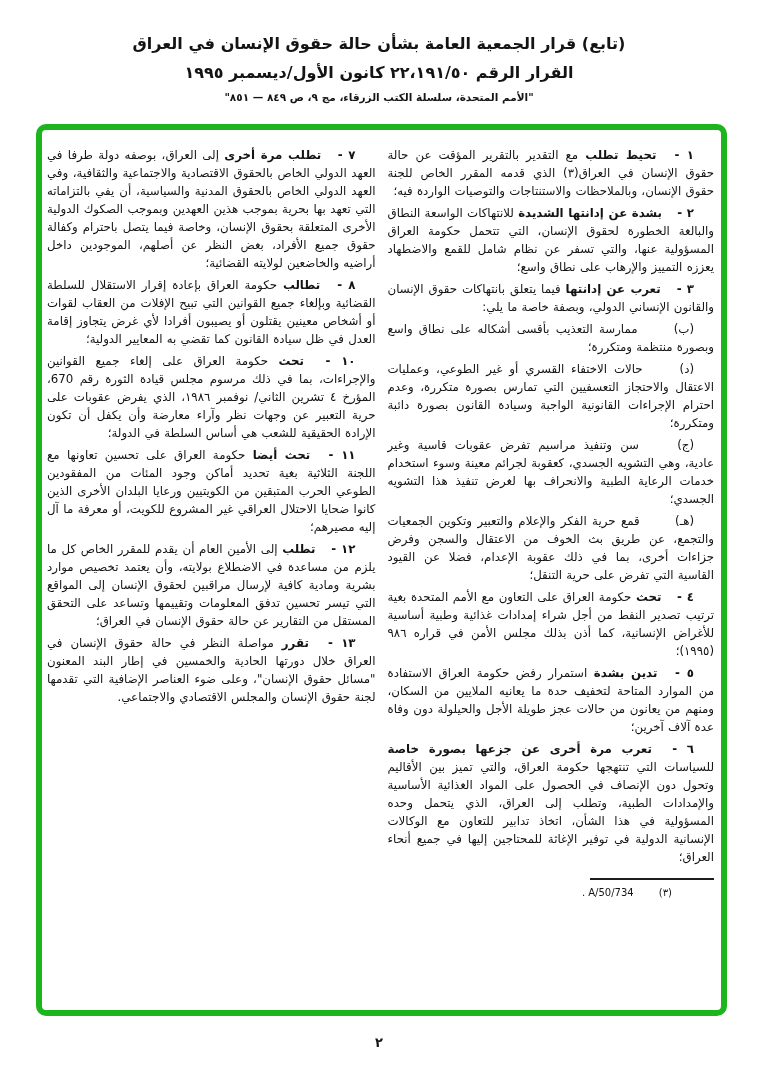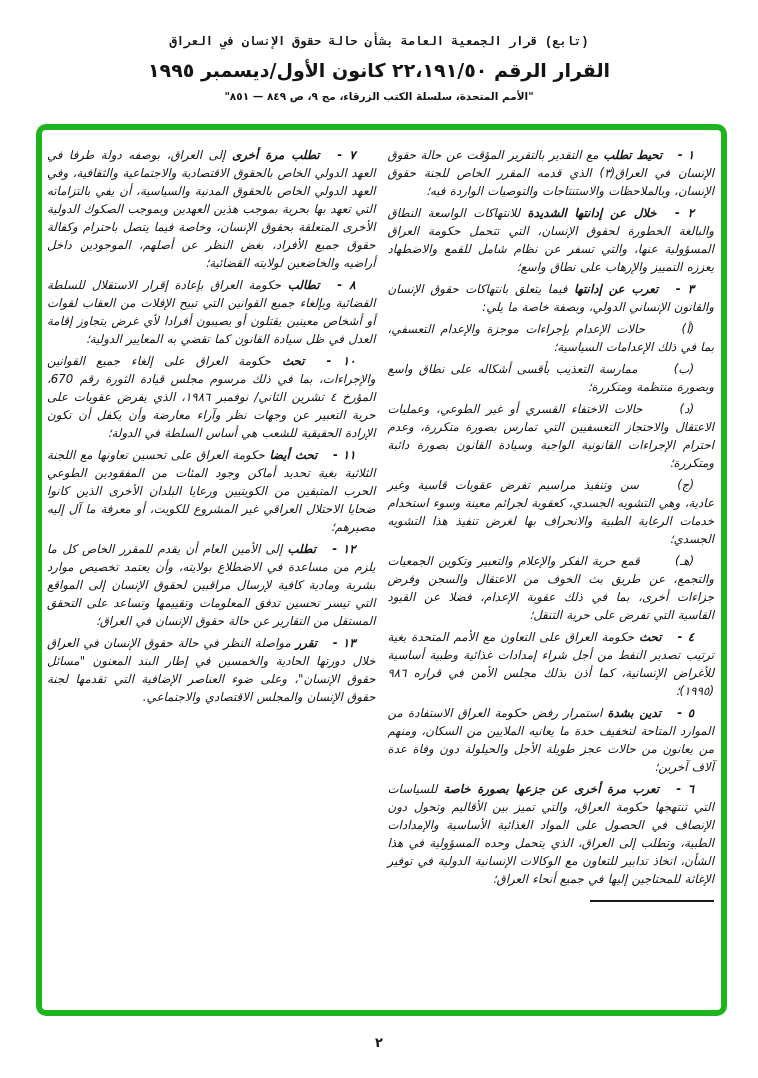--- a/index.html
+++ b/index.html
@@ -5,39 +5,39 @@
   html, body { margin: 0; padding: 0; }
   body {
     width: 758px; height: 1078px;
     background: #ffffff;
     color: #141414;
     font-family: "DejaVu Sans", sans-serif;
     position: relative;
     overflow: hidden;
   }
   .header { direction: rtl; text-align: center; padding-top: 34px; }
-  .header .h1 { font-size: 12px; font-weight: bold; letter-spacing: 0; font-family: Liberation Mono, monospace; }
-  .header .h2 { font-size: 19px; font-weight: bold; margin-top: 10px; }
+  .header .h1 { font-size: 16px; font-weight: bold; letter-spacing: 0; }
+  .header .h2 { font-size: 16px; font-weight: bold; margin-top: 10px; }
   .header .h3 { font-size: 10.5px; font-weight: bold; margin-top: 9px; }
 
   .frame {
     position: absolute;
     left: 36px; top: 124px;
     width: 691px; height: 892px;
     box-sizing: border-box;
     border: 6px solid #1eb41e;
     border-radius: 10px;
     padding: 16px 7px 0 5px;
     display: flex;
     direction: rtl;
     gap: 12px;
     align-items: flex-start;
     overflow: hidden;
   }
-  .col { width: 328px; direction: rtl; font-style: italic; }
+  .col { width: 328px; direction: rtl; }
   .col-left { width: 330px; }
 
   .para {
     margin: 0 0 4px 0;
     text-align: justify;
     font-size: 11.8px;
     line-height: 18px;
     text-indent: 20px;
     word-spacing: 0.5px;
   }
@@ -71,31 +71,27 @@
 <div class="frame">
 
   <div class="col">
     <p class="para">
       <span class="pnum">١ -</span>
       <span class="plead">تحيط تطلب</span>
       <span class="ptext">مع التقدير بالتقرير المؤقت عن حالة حقوق الإنسان في العراق(٣) الذي قدمه المقرر الخاص للجنة حقوق الإنسان، وبالملاحظات والاستنتاجات والتوصيات الواردة فيه؛</span>
     </p>
     <p class="para">
       <span class="pnum">٢ -</span>
-      <span class="plead">خلال عن إدانتها الشديدة</span>
+      <span class="plead">بشدة عن إدانتها الشديدة</span>
       <span class="ptext">للانتهاكات الواسعة النطاق والبالغة الخطورة لحقوق الإنسان، التي تتحمل حكومة العراق المسؤولية عنها، والتي تسفر عن نظام شامل للقمع والاضطهاد يعززه التمييز والإرهاب على نطاق واسع؛</span>
     </p>
     <p class="para">
       <span class="pnum">٣ -</span>
       <span class="plead">تعرب عن إدانتها</span>
       <span class="ptext">فيما يتعلق بانتهاكات حقوق الإنسان والقانون الإنساني الدولي، وبصفة خاصة ما يلي:</span>
-    </p>
-    <p class="para sub">
-      <span class="pnum">(أ)</span>
-      <span class="ptext">حالات الإعدام بإجراءات موجزة والإعدام التعسفي، بما في ذلك الإعدامات السياسية؛</span>
     </p>
     <p class="para sub">
       <span class="pnum">(ب)</span>
       <span class="ptext">ممارسة التعذيب بأقسى أشكاله على نطاق واسع وبصورة منتظمة ومتكررة؛</span>
     </p>
     <p class="para sub">
       <span class="pnum">(د)</span>
       <span class="ptext">حالات الاختفاء القسري أو غير الطوعي، وعمليات الاعتقال والاحتجاز التعسفيين التي تمارس بصورة متكررة، وعدم احترام الإجراءات القانونية الواجبة وسيادة القانون بصورة دائبة ومتكررة؛</span>
     </p>
     <p class="para sub">
@@ -117,20 +113,24 @@
       <span class="ptext">استمرار رفض حكومة العراق الاستفادة من الموارد المتاحة لتخفيف حدة ما يعانيه الملايين من السكان، ومنهم من يعانون من حالات عجز طويلة الأجل والحيلولة دون وفاة عدة آلاف آخرين؛</span>
     </p>
     <p class="para">
       <span class="pnum">٦ -</span>
       <span class="plead">تعرب مرة أخرى عن جزعها بصورة خاصة</span>
       <span class="ptext">للسياسات التي تنتهجها حكومة العراق، والتي تميز بين الأقاليم وتحول دون الإنصاف في الحصول على المواد الغذائية الأساسية والإمدادات الطبية، وتطلب إلى العراق، الذي يتحمل وحده المسؤولية في هذا الشأن، اتخاذ تدابير للتعاون مع الوكالات الإنسانية الدولية في توفير الإغاثة للمحتاجين إليها في جميع أنحاء العراق؛</span>
     </p>
 
     <div class="footnote">
       <div class="fnsep"></div>
+      <div class="fnline">
+        <span class="fnmark">(٣)</span>
+        <span class="fnref">A/50/734 .</span>
+      </div>
     </div>
   </div>
 
   <div class="col col-left">
     <p class="para">
       <span class="pnum">٧ -</span>
       <span class="plead">تطلب مرة أخرى</span>
       <span class="ptext">إلى العراق، بوصفه دولة طرفا في العهد الدولي الخاص بالحقوق الاقتصادية والاجتماعية والثقافية، وفي العهد الدولي الخاص بالحقوق المدنية والسياسية، أن يفي بالتزاماته التي تعهد بها بحرية بموجب هذين العهدين وبموجب الصكوك الدولية الأخرى المتعلقة بحقوق الإنسان، وخاصة فيما يتصل باحترام وكفالة حقوق جميع الأفراد، بغض النظر عن أصلهم، الموجودين داخل أراضيه والخاضعين لولايته القضائية؛</span>
     </p>
     <p class="para">

